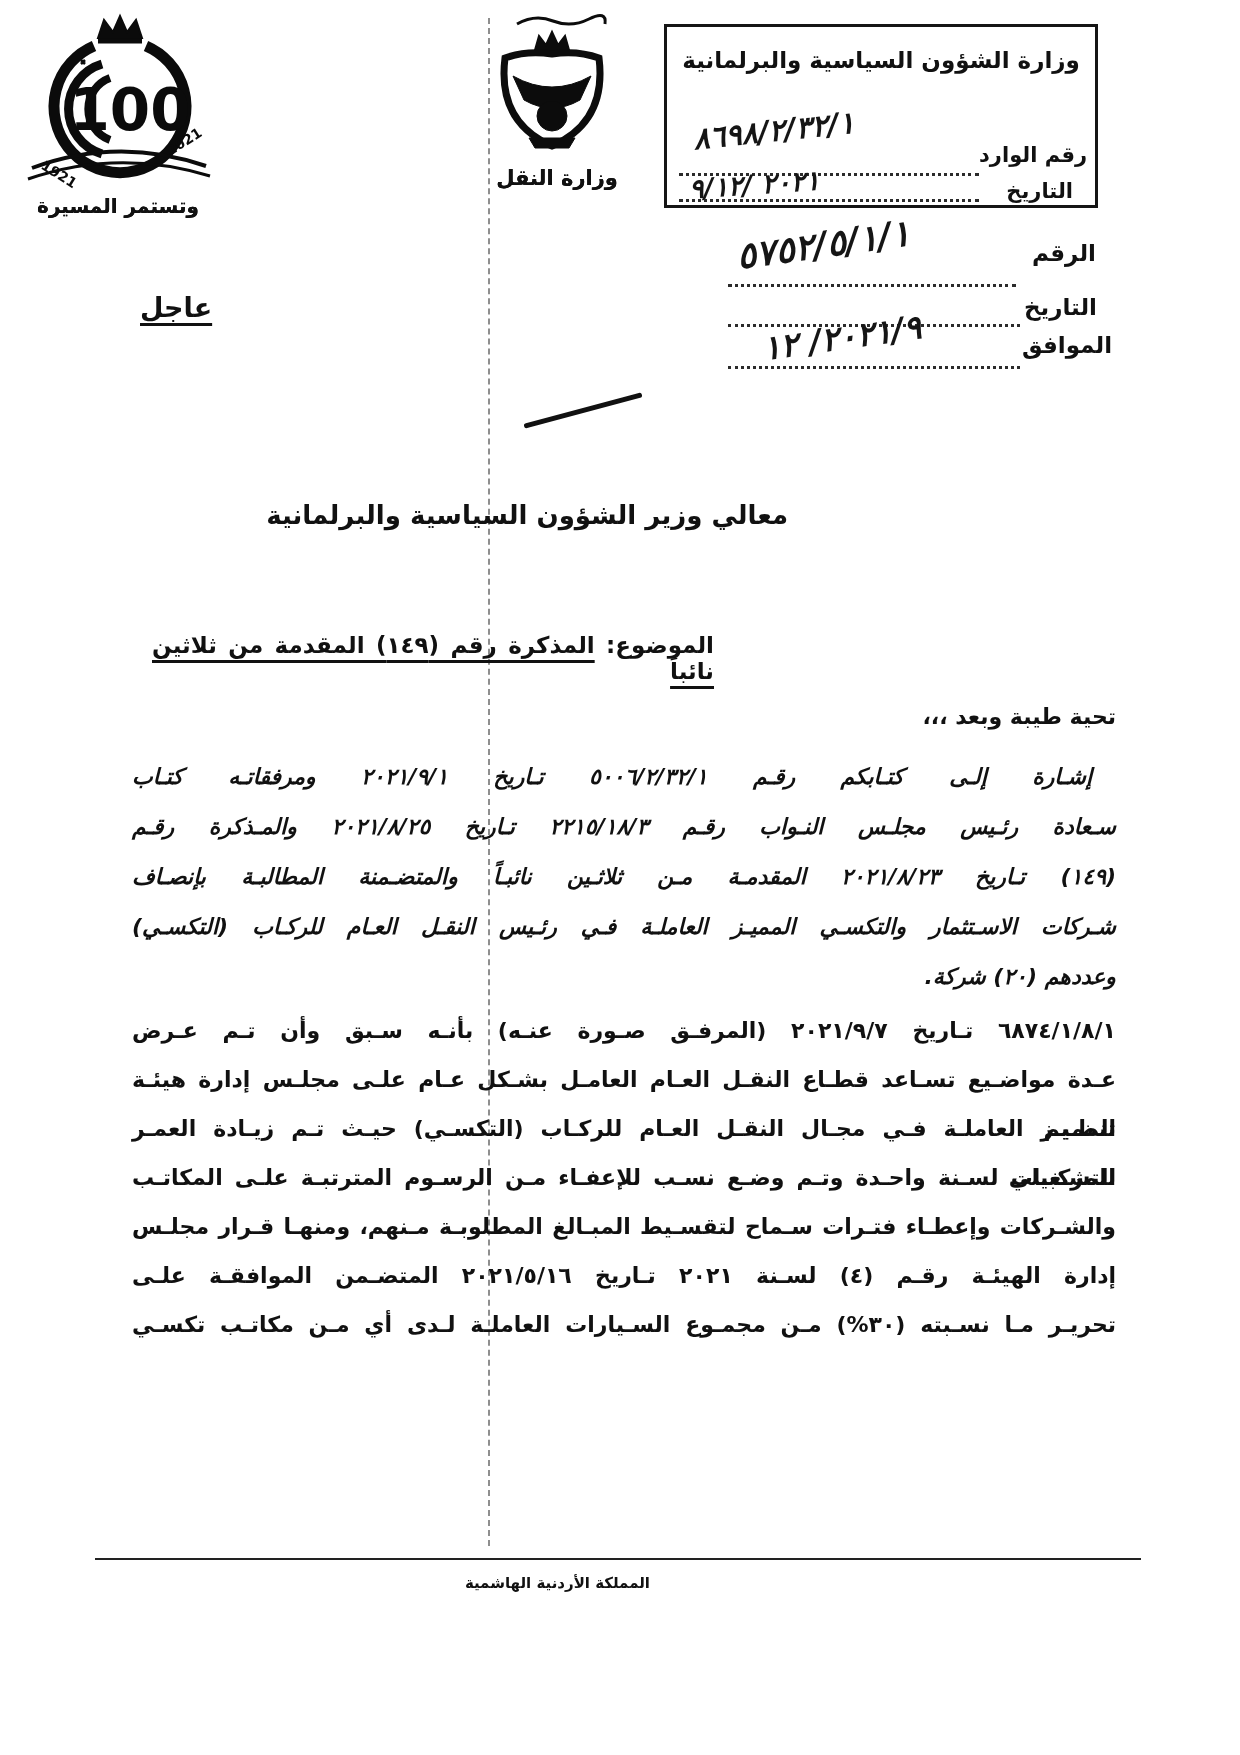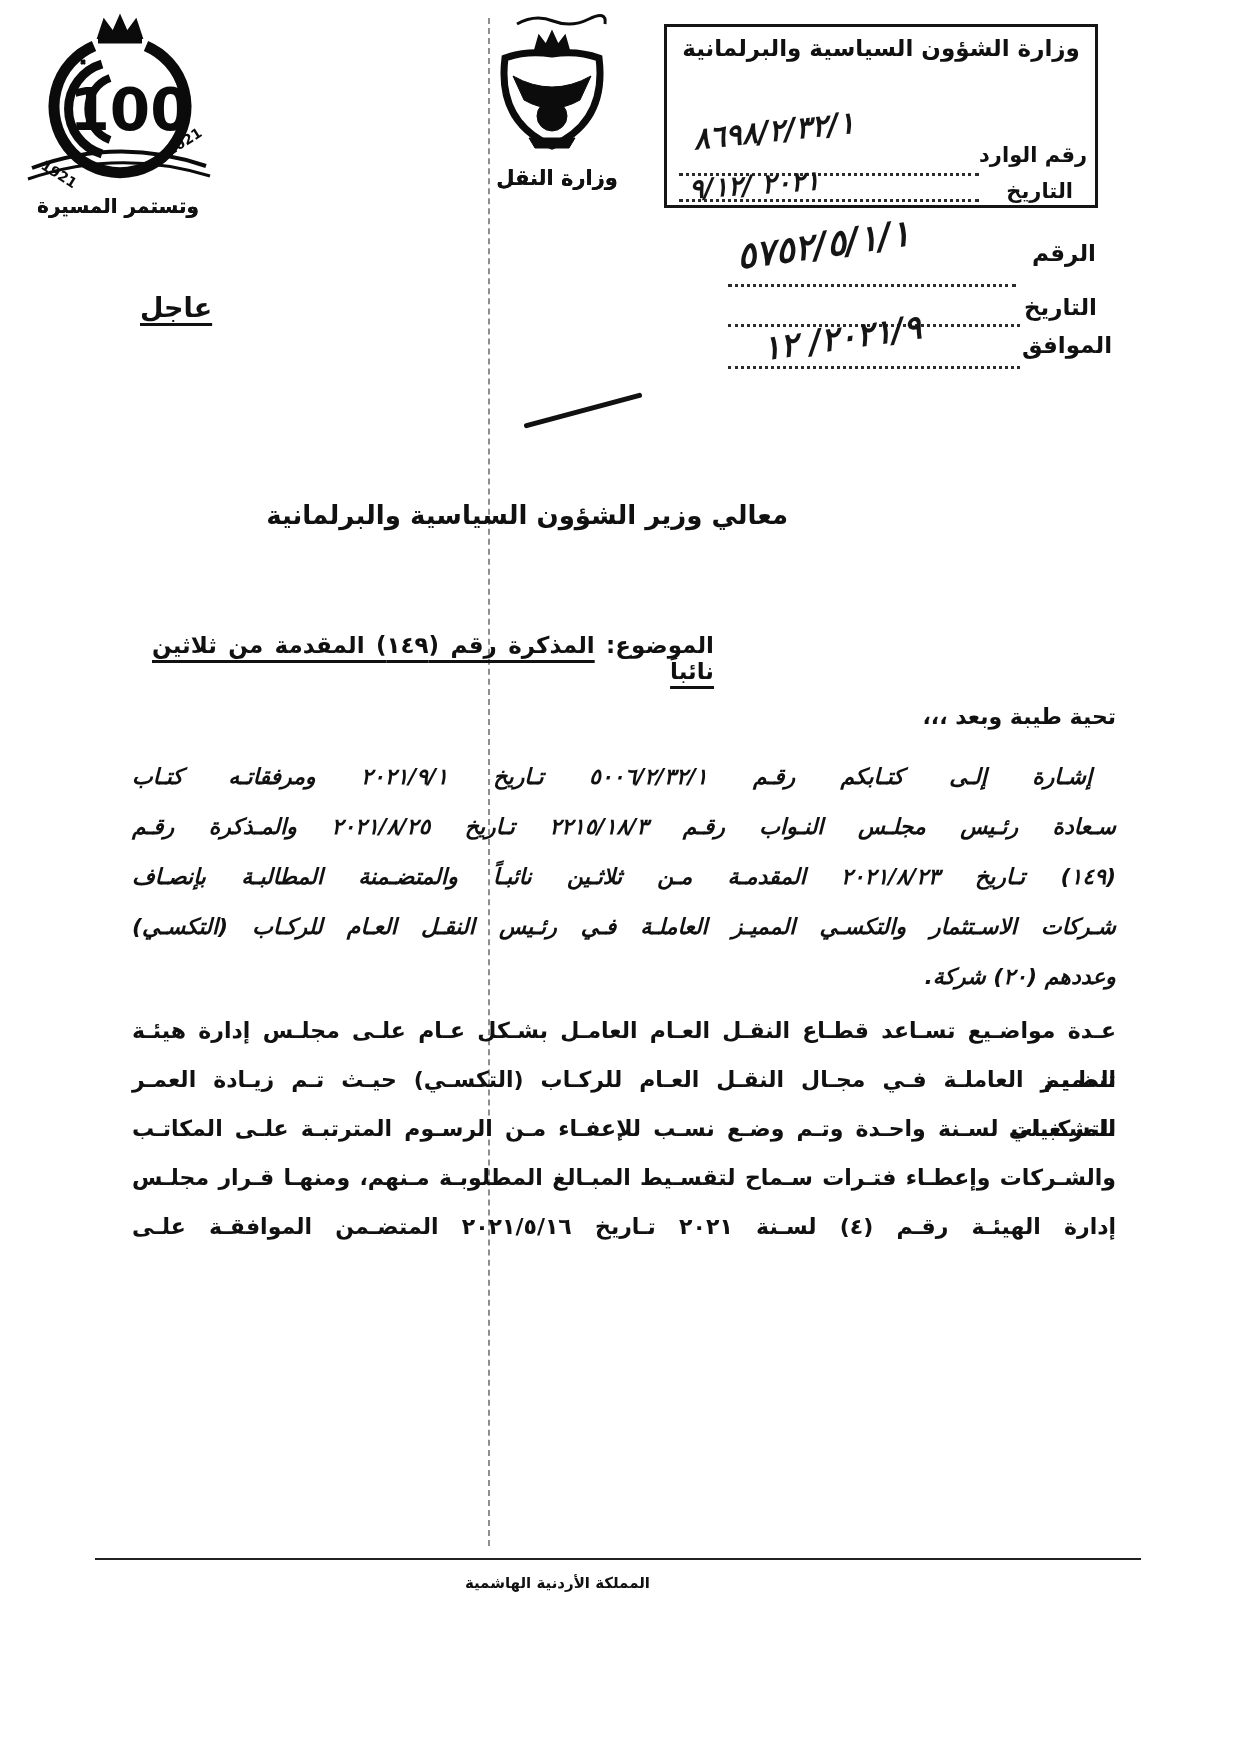--- a/index.html
+++ b/index.html
@@ -15,21 +15,21 @@
   .hand{
     font-style:italic; font-weight:bold; color:#151515;
     white-space:nowrap; letter-spacing:2px;
   }
   .dotted{border-bottom:3px dotted #2b2b2b; height:0;}
   
   .stamp-box{
     border:3px solid #151515; background:transparent;
     direction:rtl; text-align:center;
   }
-  .stamp-title{font-size:23px; font-weight:bold; margin-top:8px;}
+  .stamp-title{font-size:23px; font-weight:bold; margin-top:20px;}
   .stamp-diwan{font-size:26px; font-weight:bold; margin-top:6px; letter-spacing:1px;}
   .stamp-label{font-size:21px; font-weight:bold; white-space:nowrap;}
   
   .ref-label{font-size:23px; font-weight:bold; white-space:nowrap;}
   
   .urgent{font-size:27px; font-weight:bold; text-decoration:underline;
           text-decoration-thickness:2.5px; text-underline-offset:6px;}
   .title{font-size:26px; font-weight:bold; text-align:center; direction:rtl; white-space:nowrap;}
   .subject{direction:rtl; font-size:23px; font-weight:bold; text-align:justify; text-align-last:justify;}
   .subject .us{text-decoration:underline; text-decoration-thickness:2.5px; text-underline-offset:7px;}
@@ -143,23 +143,25 @@
 
   <div class="abs para p1" style="left:132px; top:752px; width:984px;font-style:italic;">
     <div class="bline first">إشـارة إلـى كتـابكم رقـم ٥٠٠٦/٢/٣٢/١ تـاريخ ٢٠٢١/٩/١ ومرفقاتـه كتـاب</div>
     <div class="bline">سـعادة رئـيس مجلـس النـواب رقـم ٢٢١٥/١٨/٣ تـاريخ ٢٠٢١/٨/٢٥ والمـذكرة رقـم</div>
     <div class="bline">(١٤٩) تـاريخ ٢٠٢١/٨/٢٣ المقدمـة مـن ثلاثـين نائبـاً والمتضـمنة المطالبـة بإنصـاف</div>
     <div class="bline">شـركات الاسـتثمار والتكسـي المميـز العاملـة فـي رئـيس النقـل العـام للركـاب (التكسـي)</div>
     <div class="bline endline-right">وعددهم (٢٠) شركة.</div>
   </div>
 
   <div class="abs para p2" style="left:132px; top:1006px; width:984px;">
+    <div class="bline">٦٨٧٤/١/٨/١ تـاريخ ٢٠٢١/٩/٧ (المرفـق صـورة عنـه) بأنـه سـبق وأن تـم عـرض</div>
     <div class="bline">عـدة مواضـيع تسـاعد قطـاع النقـل العـام العامـل بشـكل عـام علـى مجلـس إدارة هيئـة تنظـيم</div>
     <div class="bline">المميـز العاملـة فـي مجـال النقـل العـام للركـاب (التكسـي) حيـث تـم زيـادة العمـر التشـغيلي</div>
     <div class="bline">للمركبـات لسـنة واحـدة وتـم وضـع نسـب للإعفـاء مـن الرسـوم المترتبـة علـى المكاتـب</div>
     <div class="bline">والشـركات وإعطـاء فتـرات سـماح لتقسـيط المبـالغ المطلوبـة مـنهم، ومنهـا قـرار مجلـس</div>
     <div class="bline">إدارة الهيئـة رقـم (٤) لسـنة ٢٠٢١ تـاريخ ٢٠٢١/٥/١٦ المتضـمن الموافقـة علـى</div>
+    <div class="bline">تحريـر مـا نسـبته (٣٠%) مـن مجمـوع السـيارات العاملـة لـدى أي مـن مكاتـب تكسـي</div>
   </div>
 
   <div class="abs rule" style="left:95px; top:1558px; width:1046px;"></div>
   <div class="abs kingdom" style="left:470px; top:1574px; width:180px;">المملكة الأردنية الهاشمية</div>
 
 </div>
 
 </body></html>

